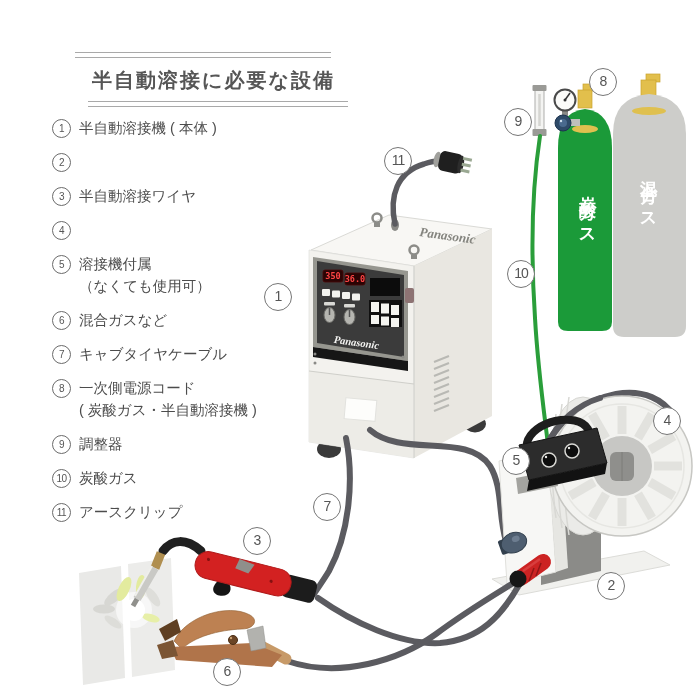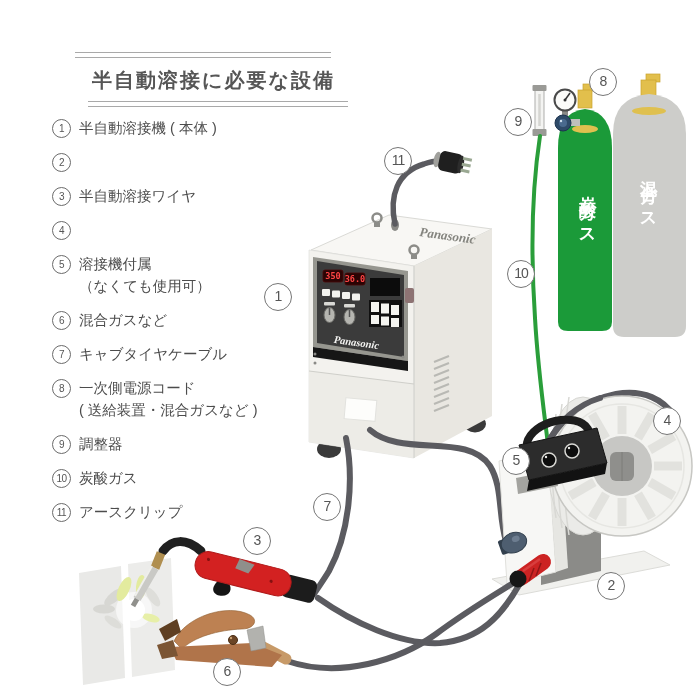--- a/index.html
+++ b/index.html
@@ -309,21 +309,21 @@
       <span>混合ガスなど</span>
     </div>
     <div class="eq-item">
       <span class="eq-num">7</span>
       <span>キャブタイヤケーブル</span>
     </div>
     <div class="eq-item">
       <span class="eq-num">8</span>
       <span>
         <span>一次側電源コード</span>
-        <span class="eq-note" style="display:block;">( 送給装置・混合ガスなど )</span>
+        <span class="eq-note" style="display:block;">( 炭酸ガス・半自動溶接機 )</span>
       </span>
     </div>
     <div class="eq-item">
       <span class="eq-num">9</span>
       <span>調整器</span>
     </div>
     <div class="eq-item">
       <span class="eq-num">10</span>
       <span>炭酸ガス</span>
     </div>

